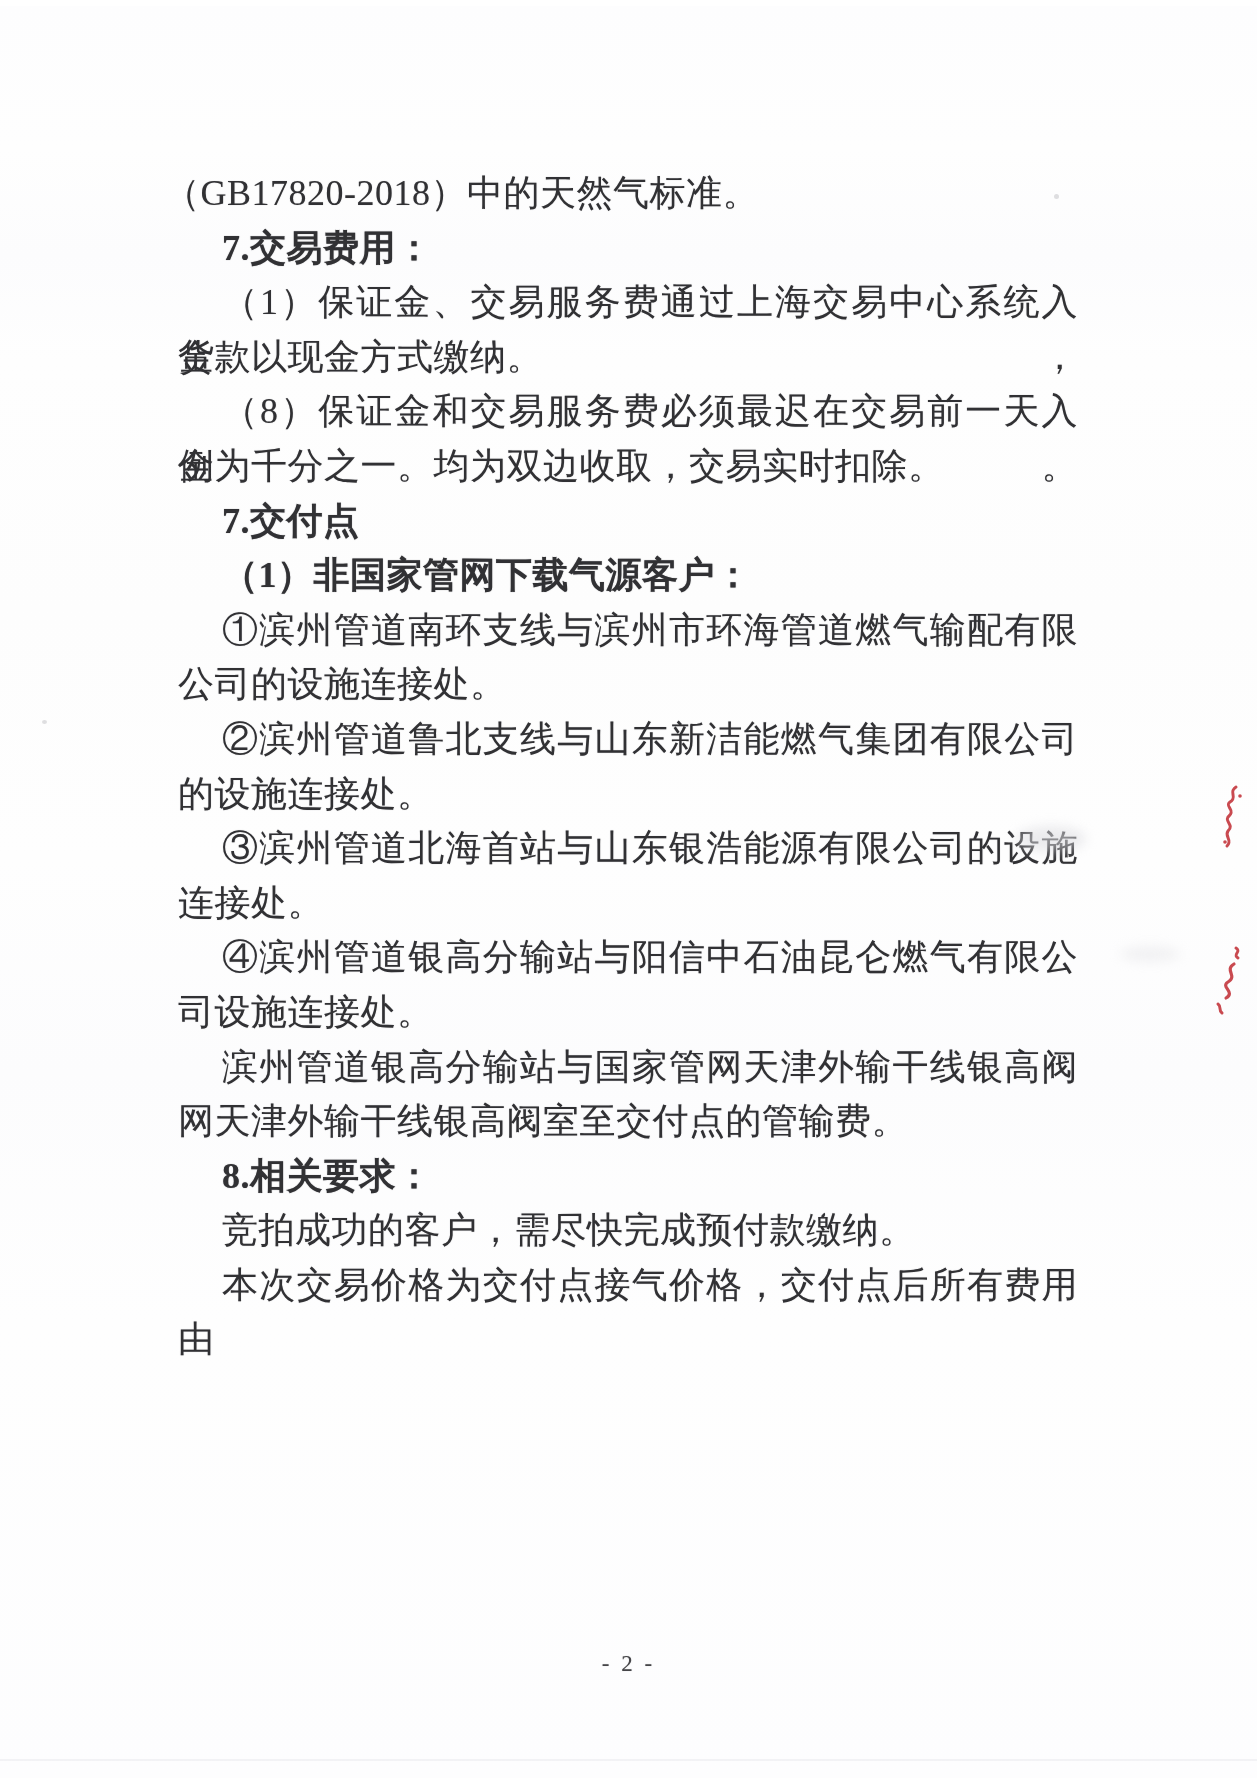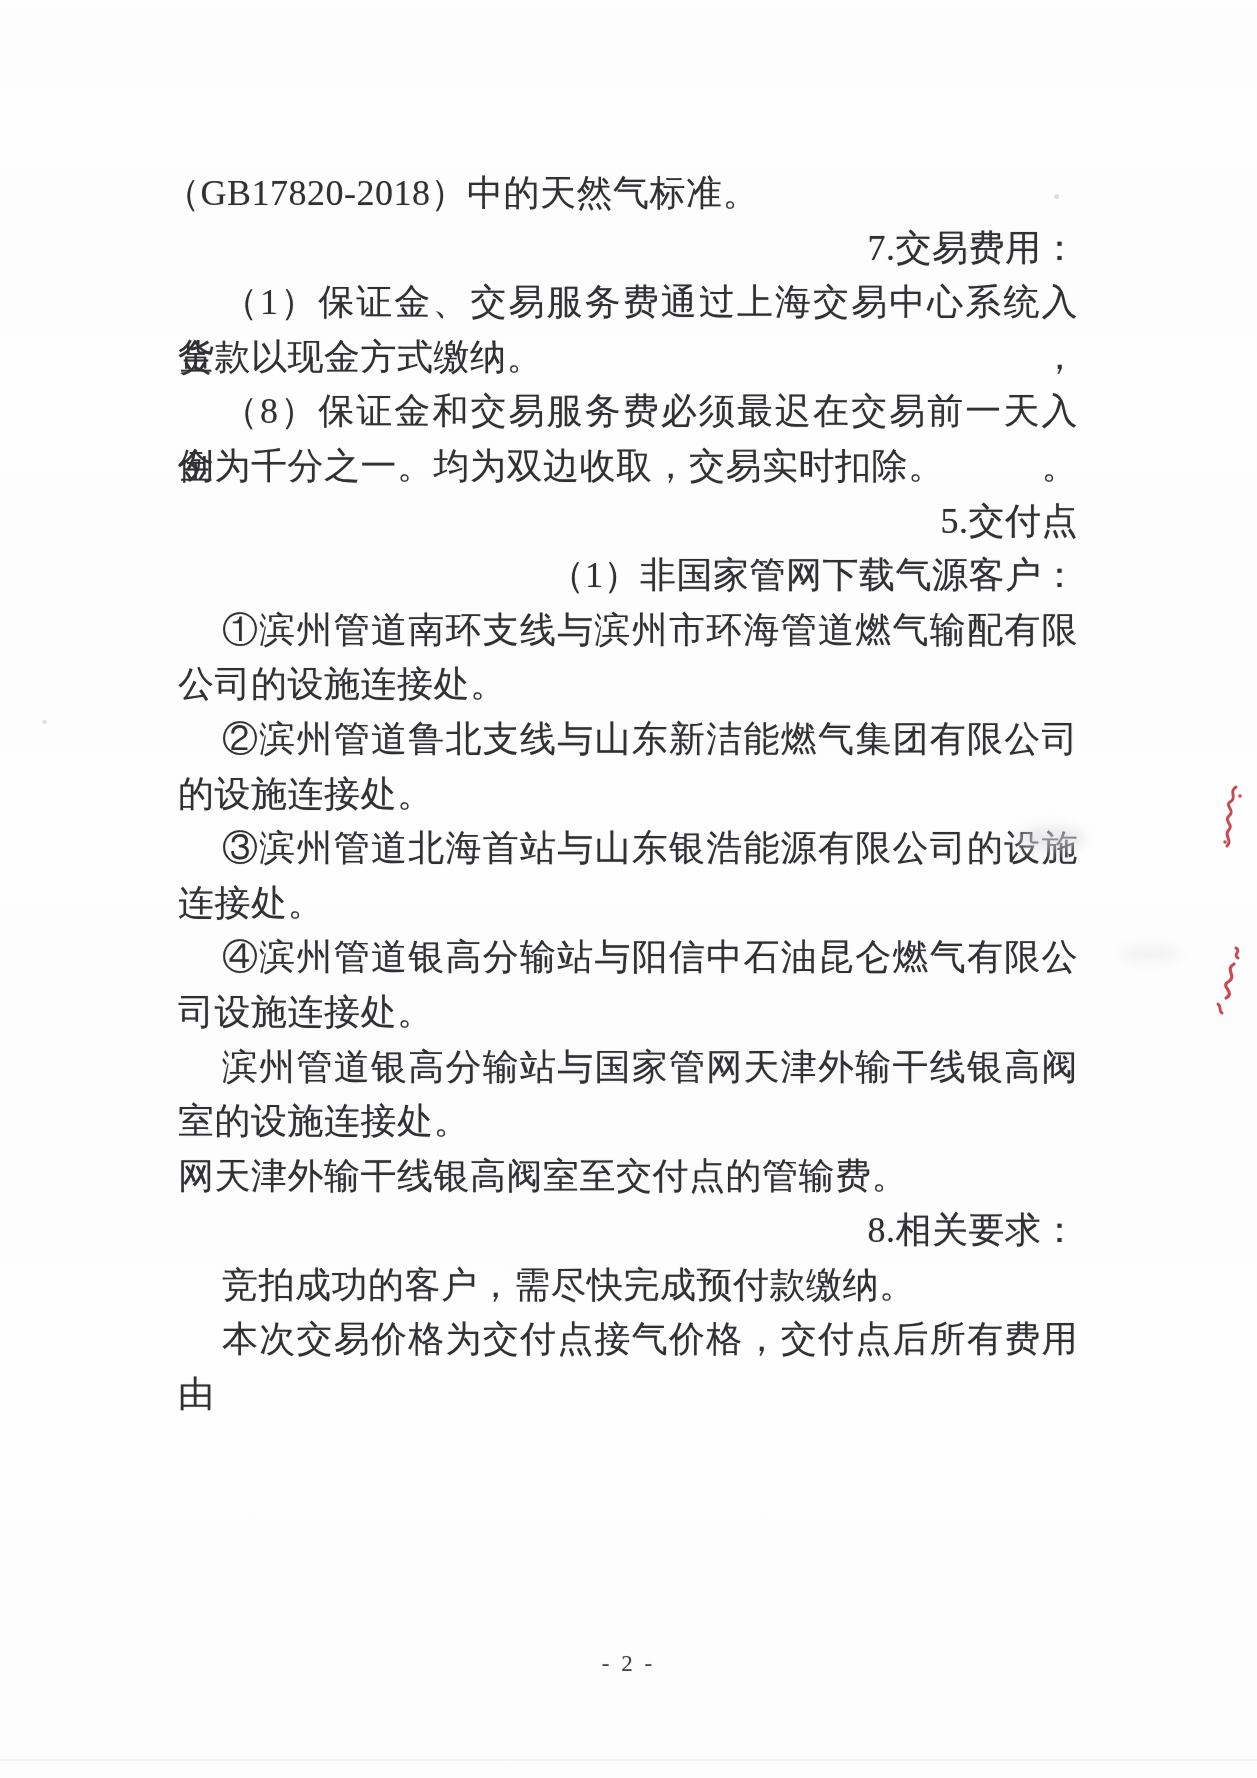--- a/index.html
+++ b/index.html
@@ -30,21 +30,21 @@
     width: 900px;
   }
   .line {
     font-size: 36px;
     height: 54.6px;
     line-height: 54.6px;
     white-space: normal;
     text-shadow: 0 0 1px rgba(55,55,60,0.35);
     letter-spacing: 0.5px;
   }
-  .line.bold   { font-weight: normal; text-shadow: 0 0 1px rgba(40,40,45,0.55); text-align: right; }
+  .line.bold   { font-weight: bold; text-shadow: 0 0 1px rgba(40,40,45,0.55); }
   .line.indent { text-indent: 44px; }
   .line.hang   { text-indent: -14px; }
   .line.justify {
     text-align: justify;
     text-align-last: justify;
     font-family: Liberation Serif, serif;
   }
   .page-number {
     position: absolute;
     top: 1645px;
@@ -87,32 +87,31 @@
 
 <div class="page">
 
   <div class="doc-body">
       <div class="line hang">（GB17820-2018）中的天然气标准。</div>
       <div class="line bold indent">7.交易费用：</div>
       <div class="line indent justify">（1）保证金、交易服务费通过上海交易中心系统入金，</div>
       <div class="line">货款以现金方式缴纳。</div>
       <div class="line indent justify">（8）保证金和交易服务费必须最迟在交易前一天入金。</div>
       <div class="line">例为千分之一。均为双边收取，交易实时扣除。</div>
-      <div class="line bold indent">5.交付点</div>
+      <div class="line bold indent">7.交付点</div>
       <div class="line bold indent">（1）非国家管网下载气源客户：</div>
       <div class="line indent justify">①滨州管道南环支线与滨州市环海管道燃气输配有限</div>
       <div class="line">公司的设施连接处。</div>
       <div class="line indent justify">②滨州管道鲁北支线与山东新洁能燃气集团有限公司</div>
       <div class="line">的设施连接处。</div>
       <div class="line indent justify">③滨州管道北海首站与山东银浩能源有限公司的设施</div>
       <div class="line">连接处。</div>
       <div class="line indent justify">④滨州管道银高分输站与阳信中石油昆仑燃气有限公</div>
       <div class="line">司设施连接处。</div>
       <div class="line indent justify">滨州管道银高分输站与国家管网天津外输干线银高阀</div>
-      <div class="line">室的设施连接处。</div>
       <div class="line">网天津外输干线银高阀室至交付点的管输费。</div>
       <div class="line bold indent">8.相关要求：</div>
       <div class="line indent">竞拍成功的客户，需尽快完成预付款缴纳。</div>
       <div class="line indent justify">本次交易价格为交付点接气价格，交付点后所有费用由</div>
     </div>
 
   <svg class="red-mark" style="left:1220px; top:778px;" width="26" height="66" viewBox="0 0 26 66">
     <path d="M16 3 C 8 8, 18 13, 10 18 C 4 22, 16 26, 9 32 C 3 37, 15 41, 8 47 C 4 52, 13 56, 7 62" fill="none" stroke-width="3" stroke-linecap="round" stroke="#c94a50"></path>
     <circle cx="20" cy="12" r="1.8" fill="#c94a50"></circle>
     <circle cx="5" cy="58" r="1.8" fill="#c94a50"></circle>

